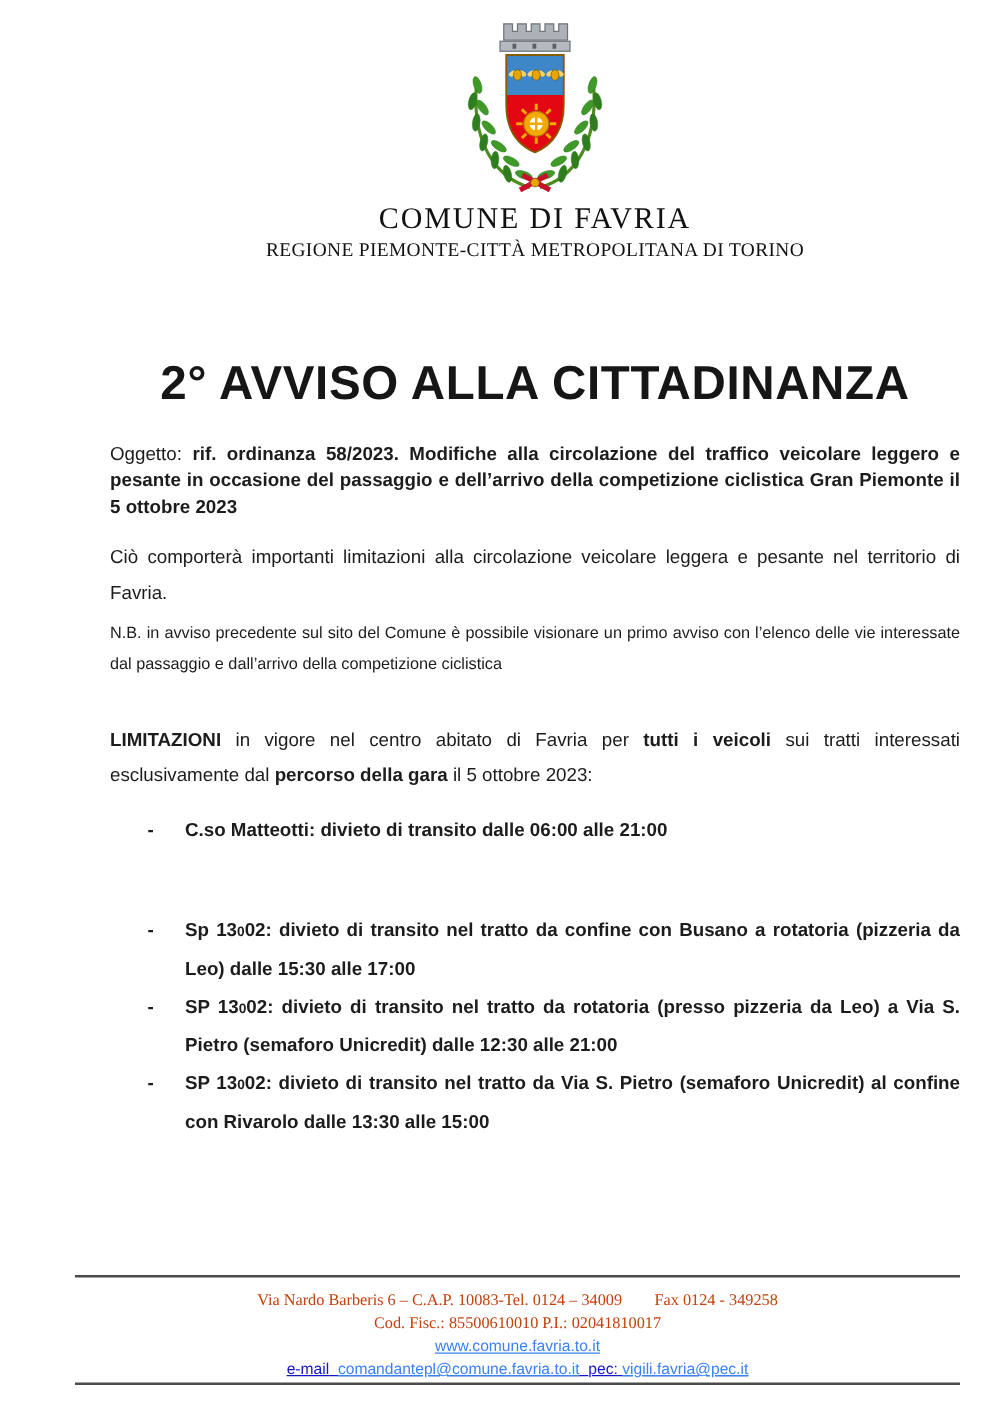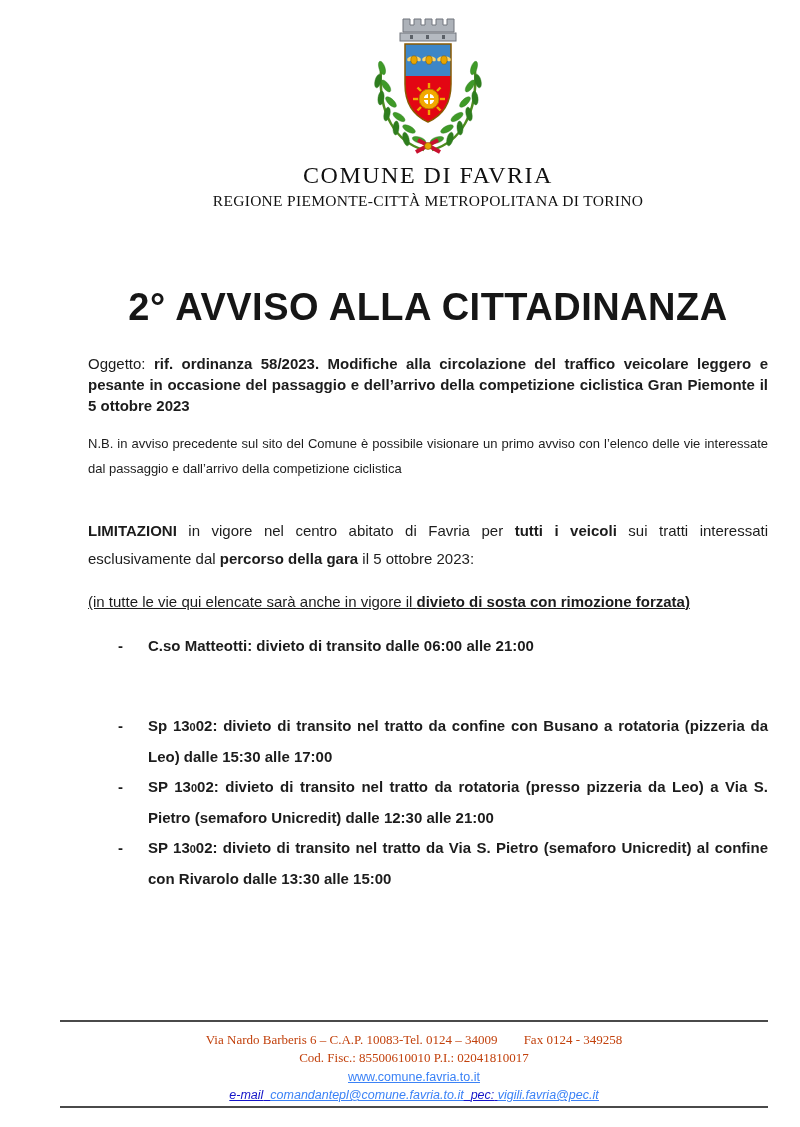--- a/index.html
+++ b/index.html
@@ -35,21 +35,21 @@
   .sm{font-size:11px;}
 
   
   .footer{position:absolute;left:60px;right:60px;top:1020px;text-align:center;}
   .rule-top{border-top:2px solid #4a4a4a;}
   .rule-bottom{position:absolute;left:60px;right:60px;top:1106px;border-top:2px solid #4a4a4a;}
   .f-serif{font-family:"Liberation Serif",serif;font-size:13px;color:#c2410c;}
   .f-line1{margin-top:10px;}
   .f-line2{margin-top:2px;}
   .f-links{font-size:12.5px;margin-top:4px;}
-  .link-wrap{color:#1414c8;text-decoration:underline;font-style:italic;}
+  .link-wrap{color:#1414c8;text-decoration:underline;}
   .footer a{color:#3b82f6;text-decoration:underline;cursor:pointer;}
   .gap-sp{display:inline-block;width:26px;}
 </style>
 </head>
 <body>
 
 <div class="page">
 
   <div class="header">
     <svg class="emblem" width="160" height="150" viewBox="0 0 160 150" aria-hidden="true">
@@ -136,25 +136,25 @@
     </svg>
     <div class="muni">COMUNE DI FAVRIA</div>
     <div class="subline">REGIONE PIEMONTE-CITTÀ METROPOLITANA DI TORINO</div>
   </div>
 
   <div class="doc-title">2° AVVISO ALLA CITTADINANZA</div>
 
   <div class="content">
     <p class="oggetto"><span>Oggetto: </span><span class="b">rif. ordinanza 58/2023. Modifiche alla circolazione del traffico veicolare leggero e pesante in occasione del passaggio e dell’arrivo della competizione ciclistica Gran Piemonte il 5 ottobre 2023</span></p>
 
+    <p class="para">Ciò comporterà importanti limitazioni alla circolazione veicolare leggera e pesante nel territorio di Favria.</p>
 
     <p class="nb">N.B. in avviso precedente sul sito del Comune è possibile visionare un primo avviso con l’elenco delle vie interessate dal passaggio e dall’arrivo della competizione ciclistica</p>
 
     <p class="limitazioni"><span class="b">LIMITAZIONI</span><span> in vigore nel centro abitato di Favria per </span><span class="b">tutti i veicoli</span><span> sui tratti interessati esclusivamente dal </span><span class="b">percorso della gara</span><span> il 5 ottobre 2023:</span></p>
-    <p class="parentesi"><span class="u">(in tutte le vie qui elencate sarà anche in vigore il </span><span class="bu">divieto di sosta con rimozione forzata</span><span class="bu">)</span></p>
 
     <div class="bullets">
       <div class="bullet gap-after">
         <span class="dash">-</span>
         <div class="btext"><span class="b">C.so Matteotti: divieto di transito dalle 06:00 alle 21:00</span></div>
       </div>
       <div class="bullet">
         <span class="dash">-</span>
         <div class="btext"><span class="b">Sp 13</span><span class="b sm">0</span><span class="b">02: divieto di transito nel tratto da confine con Busano a rotatoria (pizzeria da Leo) dalle 15:30 alle 17:00</span></div>
       </div>

